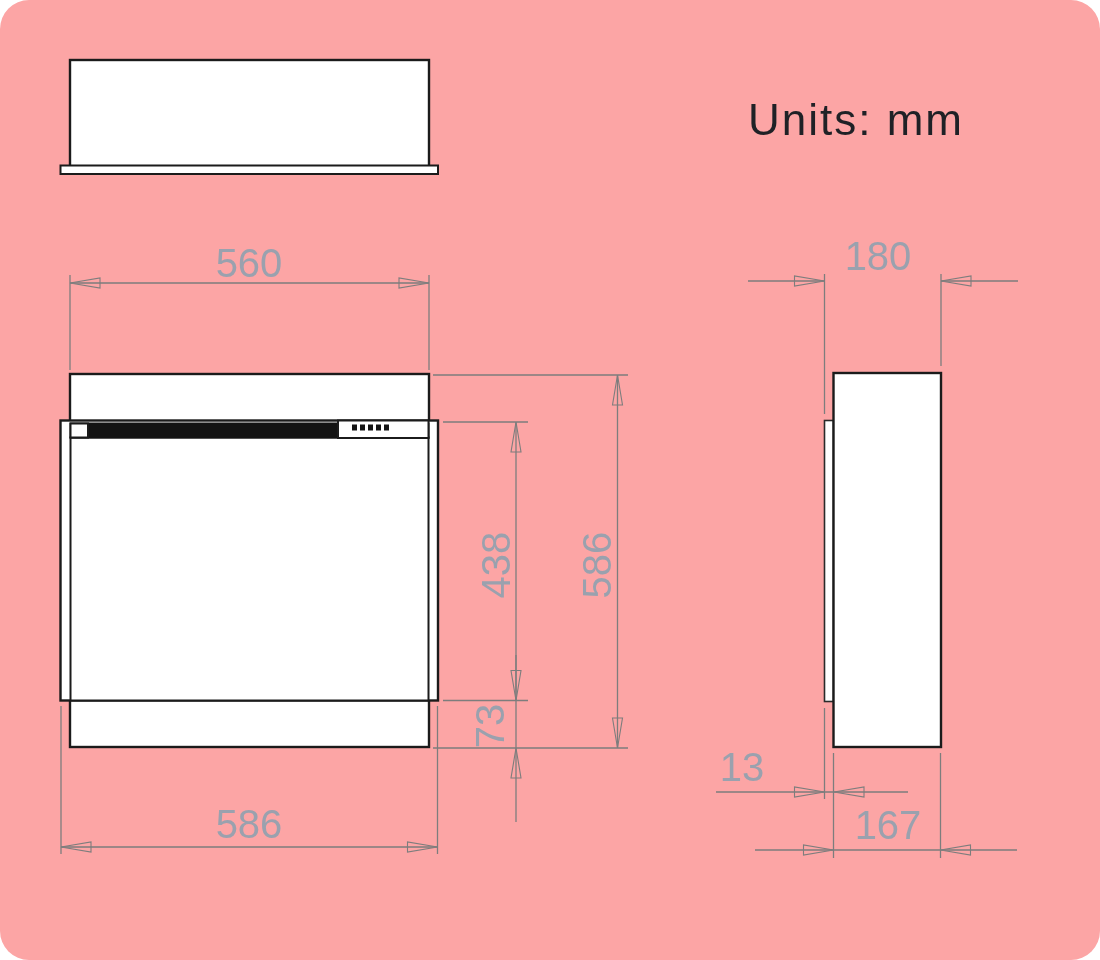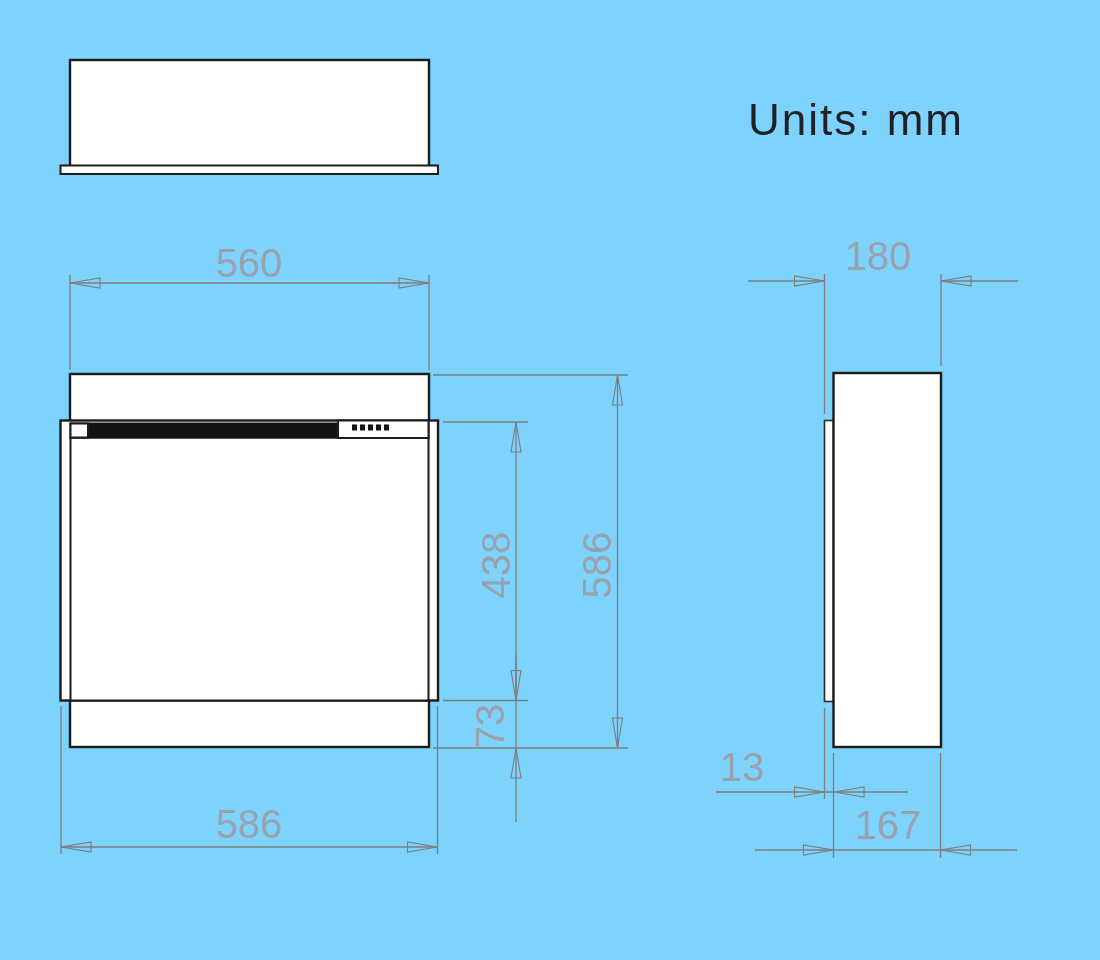--- a/index.html
+++ b/index.html
@@ -8,21 +8,22 @@
     background: #ffffff;
     width: 1100px;
     height: 960px;
     overflow: hidden;
     font-family: "Liberation Sans", sans-serif;
   }
   #stage {
     position: relative;
     width: 1100px;
     height: 960px;
-    background: #7dd3fc;
+    background: #fca5a5;
+    border-radius: 29px;
   }
   svg { display: block; }
 
   
   .outline       { fill: #ffffff; stroke: #1b1b1b; stroke-width: 2.4px; }
   .outline-med   { fill: #ffffff; stroke: #1b1b1b; stroke-width: 2px;   }
   .outline-thin  { fill: #ffffff; stroke: #2a2a2a; stroke-width: 1.6px; }
   .ink           { fill: #131313; stroke: none; }
 
   

